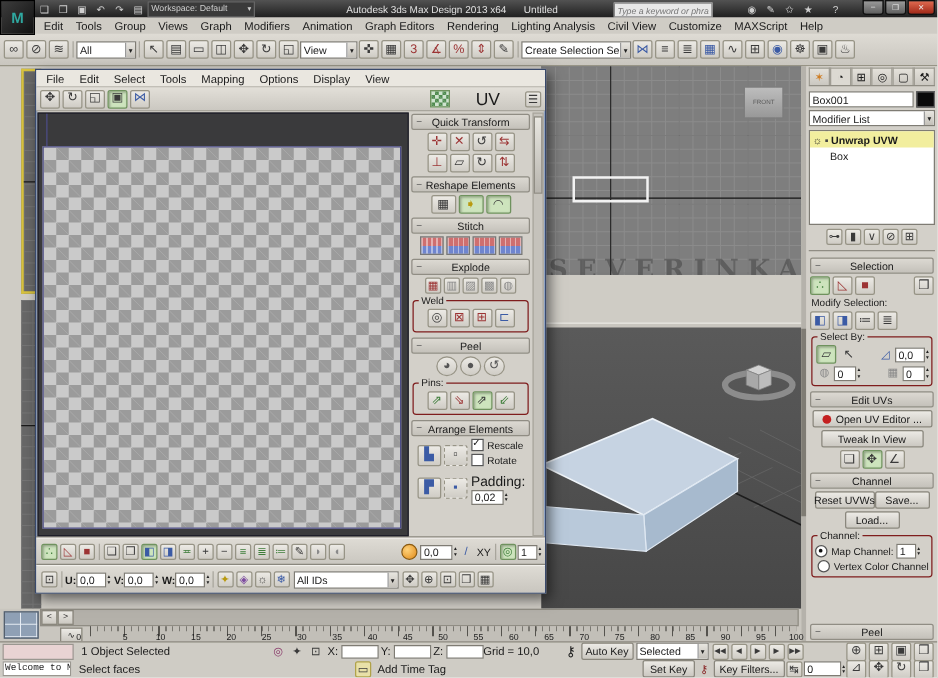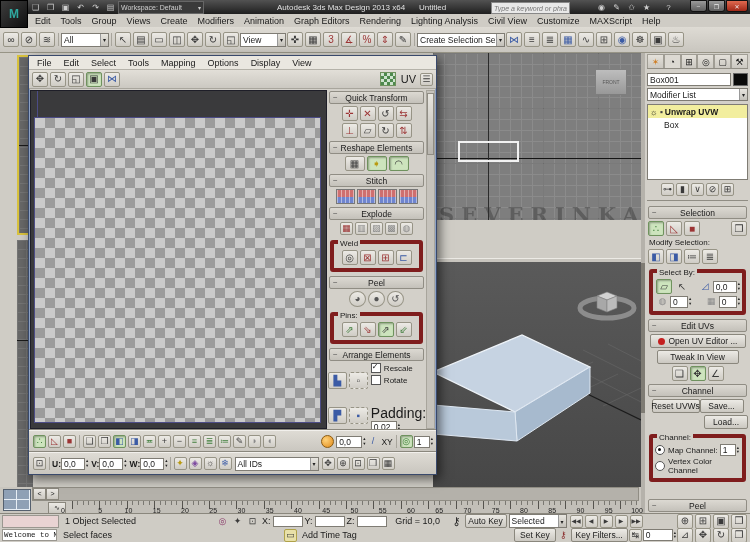--- a/index.html
+++ b/index.html
@@ -24,21 +24,21 @@
   .field{background:#fff;border:1px solid #7f7c74;height:12px;display:inline-flex;align-items:center;
       padding:0 2px;font-size:8.5px;box-sizing:border-box;white-space:nowrap}
   .spin{display:inline-flex;flex-direction:column;justify-content:center;font-size:4.5px;line-height:4.5px;
       color:#222;margin-left:1px;flex:none}
   .spin::before{content:"▴"} .spin::after{content:"▾"}
   .btn{display:inline-flex;align-items:center;justify-content:center;background:linear-gradient(#eceae5,#cbc8c1);
       border:1px solid #8a877d;border-radius:2px;font-size:8.5px;height:14px;padding:0 4px;white-space:nowrap;box-sizing:border-box}
   .ro-h{height:11px;background:linear-gradient(#dcd9d2,#c4c1ba);border:1px solid #908d84;border-radius:2px;
       display:flex;align-items:center;justify-content:center;font-size:8.5px;margin:2px 1px 1px;position:relative;flex:none}
   .ro-h .minus{position:absolute;left:3px;font-size:8px;color:#555}
-  .grp{border:4px solid #7f1d1d;border-radius:3px;margin:4px 2px 2px;position:relative;padding:5px 2px 2px}
+  .grp{border:1px solid #7f1d1d;border-radius:3px;margin:4px 2px 2px;position:relative;padding:5px 2px 2px}
   .grp>.glabel{position:absolute;top:-5px;left:4px;background:#d3d0c9;padding:0 2px;font-size:8px}
   .cb{width:8px;height:8px;background:#fff;border:1px solid #555;display:inline-block;position:relative;margin-right:3px;flex:none}
   .cb.on::after{content:"✓";position:absolute;top:-2px;left:0;font-size:8px;color:#111}
   .radio{width:8px;height:8px;border-radius:50%;background:#fff;border:1px solid #555;display:inline-block;
       position:relative;margin-right:3px;flex:none}
   .radio.on::after{content:"";position:absolute;left:2px;top:2px;width:3px;height:3px;border-radius:50%;background:#111}
   .irow{display:flex;justify-content:center;align-items:center;margin:1px 0;flex:none}
 
   
   #titlebar{left:0;top:0;width:750px;height:14px;background:linear-gradient(#525252,#1f1f1f);color:#d6d6d6}
@@ -198,21 +198,21 @@
   </div>
   <div id="logo" class="abs">
       <span>M</span>
     </div>
 
   <div id="menubar" class="abs">
       <span>Edit</span>
       <span>Tools</span>
       <span>Group</span>
       <span>Views</span>
-      <span>Create</span>
+      <span>Graph</span>
       <span>Modifiers</span>
       <span>Animation</span>
       <span>Graph Editors</span>
       <span>Rendering</span>
       <span>Lighting Analysis</span>
       <span>Civil View</span>
       <span>Customize</span>
       <span>MAXScript</span>
       <span>Help</span>
     </div>
@@ -410,21 +410,21 @@
         <span>Channel</span>
       </div>
     <div class="irow">
       <span class="btn" style="width:48px">
           <span>Reset UVWs</span>
         </span>
       <span class="btn" style="width:44px">
           <span>Save...</span>
         </span>
     </div>
-    <div class="irow" style="justify-content:flex-end">
+    <div class="irow" style="justify-content:center">
       <span class="btn" style="width:44px">
           <span>Load...</span>
         </span>
     </div>
     <div class="grp" style="flex:none">
       <span class="glabel">Channel:</span>
       <div class="irow" style="justify-content:flex-start">
         <span class="radio on"></span>
         <span style="font-size:8px">Map Channel:</span>
         <span class="field" style="width:16px;margin-left:2px">1</span>
@@ -456,21 +456,21 @@
     <div class="uvw-t uvw-tb">
       <span style="display:inline-flex">
           <span class="ic">✥</span>
           <span class="ic">↻</span>
           <span class="ic">◱</span>
           <span class="ic on">▣</span>
           <span class="ic g-blue">⋈</span>
         </span>
       <span style="flex:1"></span>
       <span class="mini-checker"></span>
-      <span style="margin:0 3px;font-size:11px">UV</span>
+      <span style="margin:0 19px;font-size:14px">UV</span>
       <span class="ic sm">☰</span>
     </div>
     <div class="uvw-body">
       <div class="uvw-canvas">
         <div class="uvguide"></div>
         <div class="uvw-checker checker"></div>
       </div>
       <div class="uvw-side">
         <div class="ro-h">
             <span class="minus">−</span>
@@ -560,21 +560,21 @@
             </div>
           <div style="display:flex;flex-direction:column;justify-content:center;margin-left:2px">
             <span class="row">
                 <span class="cb on"></span>
                 <span style="font-size:8px">Rescale</span>
               </span>
             <span class="row" style="margin-top:2px">
                 <span class="cb"></span>
                 <span style="font-size:8px">Rotate</span>
               </span>
-            <span style="font-size:14px;margin-top:20px">Padding:</span>
+            <span style="font-size:11px;margin-top:7px">Padding:</span>
             <span class="row">
                 <span class="field" style="width:26px">0,02</span>
                 <span class="spin"></span>
               </span>
           </div>
         </div>
       </div>
       <div class="uvw-scrollv">
           <div></div>
         </div>
@@ -709,21 +709,21 @@
       <span class="ic sm" style="border:none;background:none">✦</span>
       <span class="ic sm" style="border:none;background:none">⊡</span>
       <span class="xyz row">
         <span style="margin:0 2px">X:</span>
           <input style="">
         <span style="margin:0 2px">Y:</span>
           <input style="">
         <span style="margin:0 2px">Z:</span>
           <input style="">
       </span>
-      <span style="width:62px;text-align:center">Grid = 10,0</span>
+      <span style="width:62px;text-align:left">Grid = 10,0</span>
       <span class="keyglyph">⚷</span>
       <span class="btn" style="width:42px">
           <span>Auto Key</span>
         </span>
       <span class="dd" style="width:58px;margin:0 2px">
           <span>Selected</span>
         </span>
       <span style="display:inline-flex">
           <span class="ic sm" style="font-size:6px">◀◀</span>
           <span class="ic sm" style="font-size:6px">◀</span>

